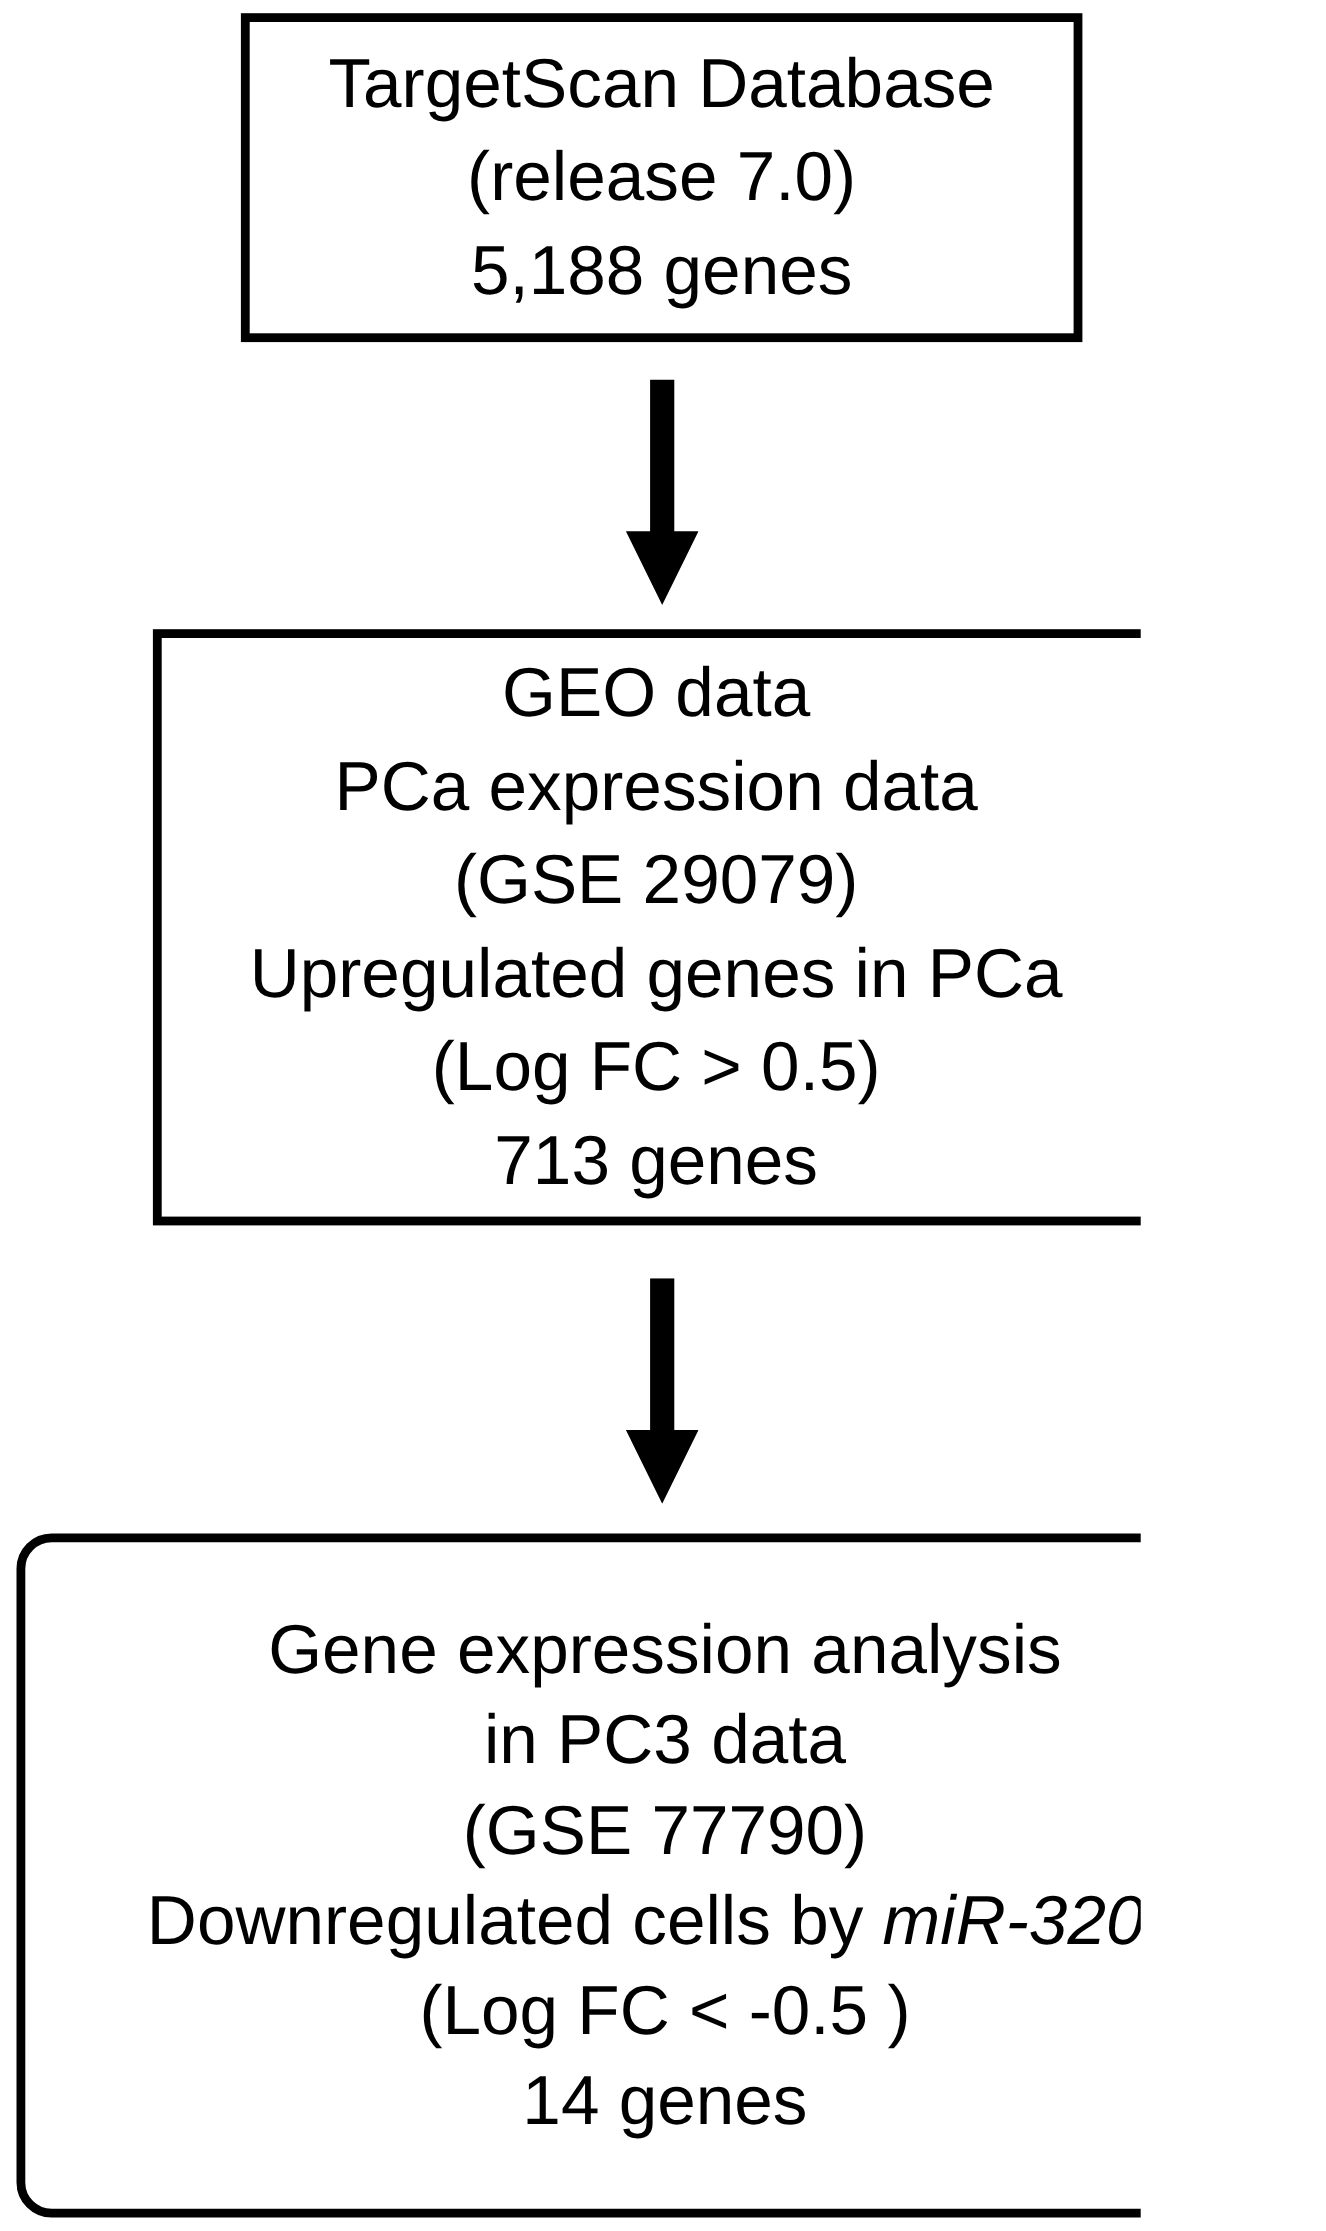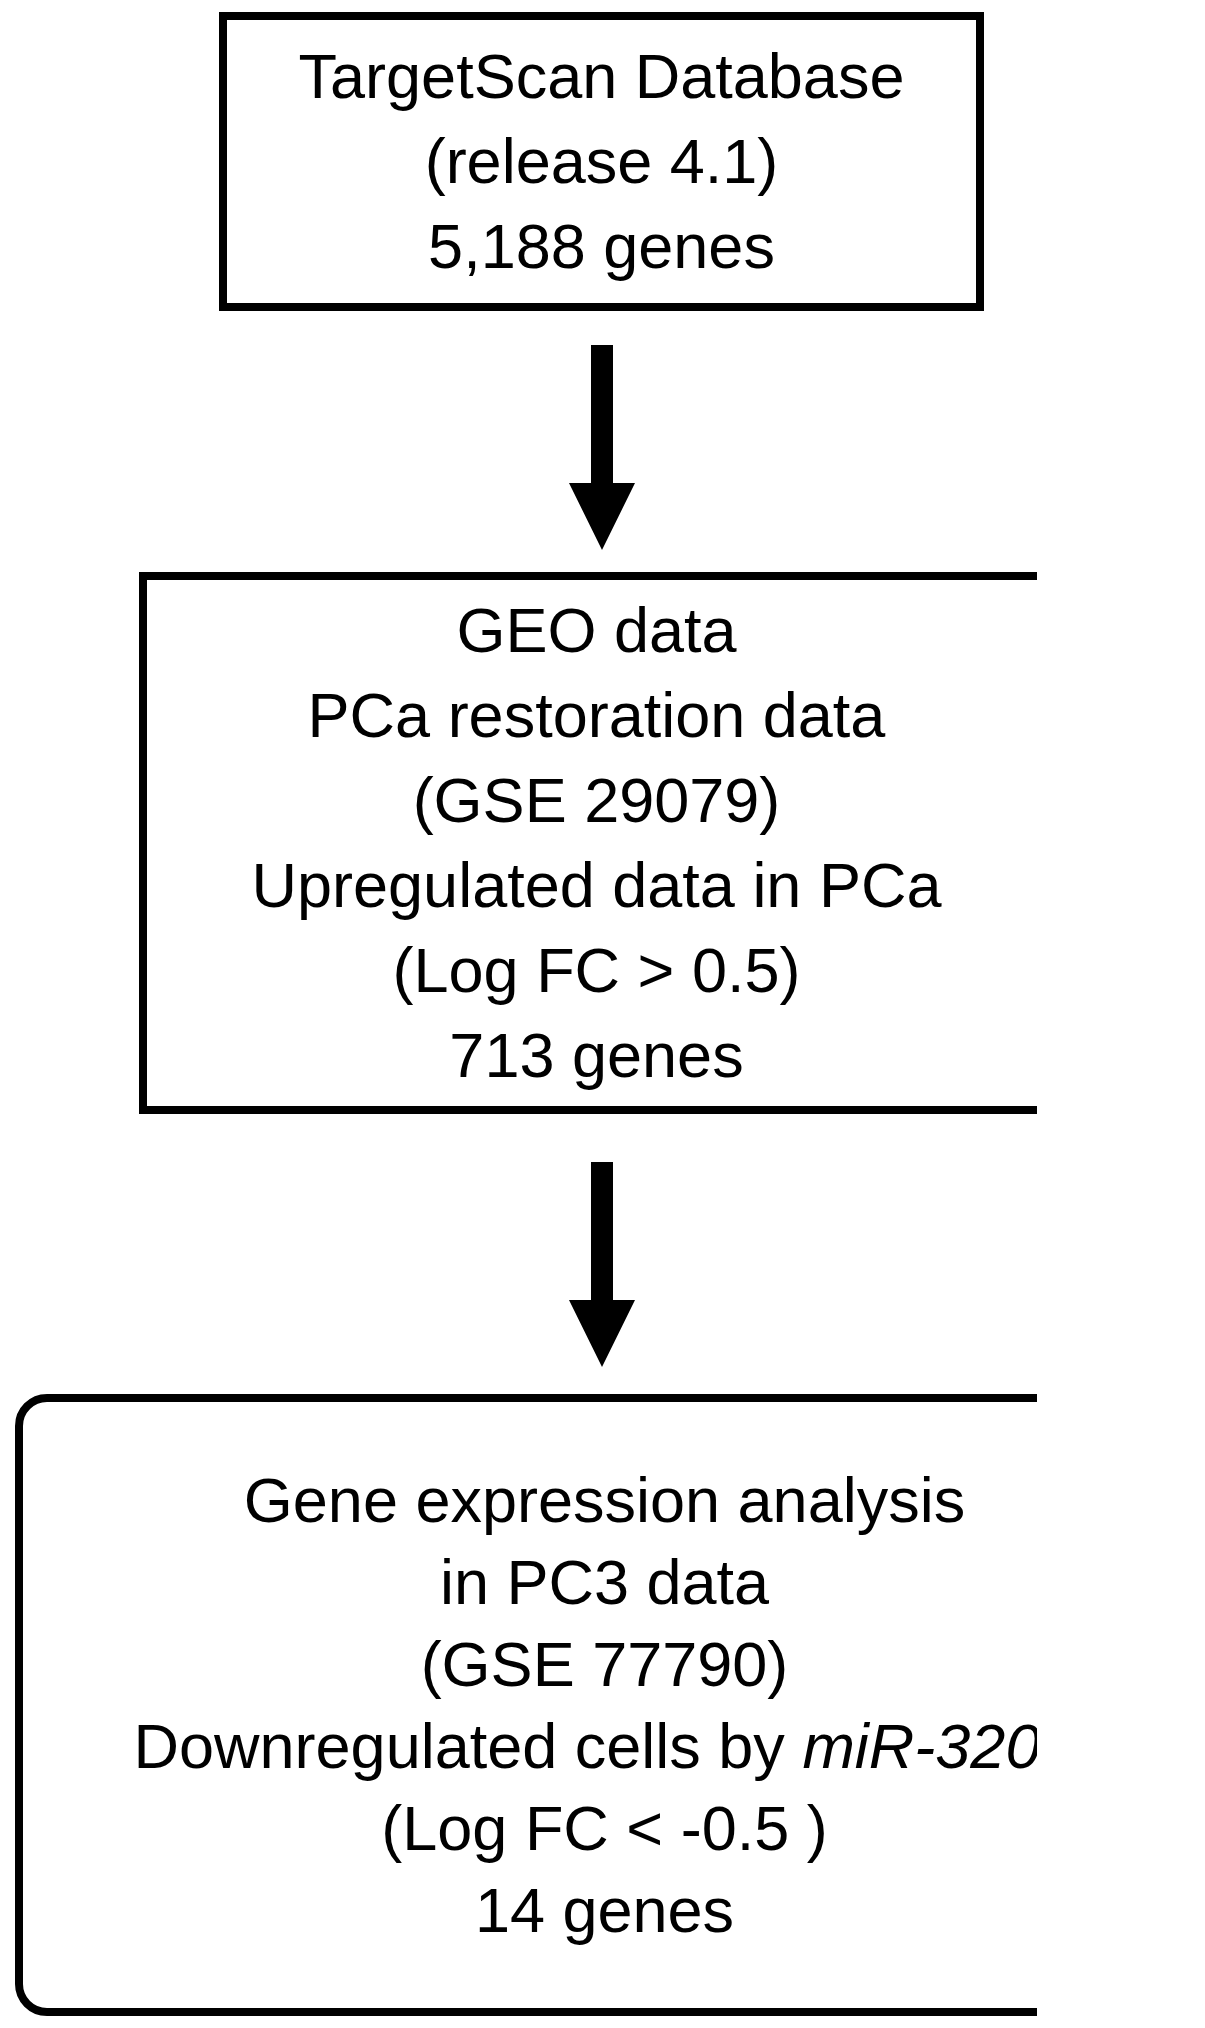--- a/index.html
+++ b/index.html
@@ -66,35 +66,35 @@
   .arrow path { fill: var(--ink, #000000); }
   em { font-style: italic; }
 </style>
 </head>
 <body>
 
 <div class="figure" style="--ink: #000000; --bg: #ffffff;">
 
   <div class="box" id="box-targetscan">
       <div class="line"><span>TargetScan Database</span></div>
-      <div class="line"><span>(release 4.1)</span></div>
+      <div class="line"><span>(release 7.0)</span></div>
       <div class="line"><span>5,188 genes</span></div>
     </div>
 
   <div class="arrow" id="arrow-1">
     <svg viewBox="0 0 66 205" xmlns="http://www.w3.org/2000/svg" aria-hidden="true">
       <path d="M22 0 H44 V138 H66 L33 205 L0 138 H22 Z"></path>
     </svg>
   </div>
 
   <div class="box" id="box-geo">
       <div class="line"><span>GEO data</span></div>
-      <div class="line"><span>PCa restoration data</span></div>
+      <div class="line"><span>PCa expression data</span></div>
       <div class="line"><span>(GSE 29079)</span></div>
-      <div class="line"><span>Upregulated data in PCa</span></div>
+      <div class="line"><span>Upregulated genes in PCa</span></div>
       <div class="line"><span>(Log FC &gt; 0.5)</span></div>
       <div class="line"><span>713 genes</span></div>
     </div>
 
   <div class="arrow" id="arrow-2">
     <svg viewBox="0 0 66 205" xmlns="http://www.w3.org/2000/svg" aria-hidden="true">
       <path d="M22 0 H44 V138 H66 L33 205 L0 138 H22 Z"></path>
     </svg>
   </div>
 

